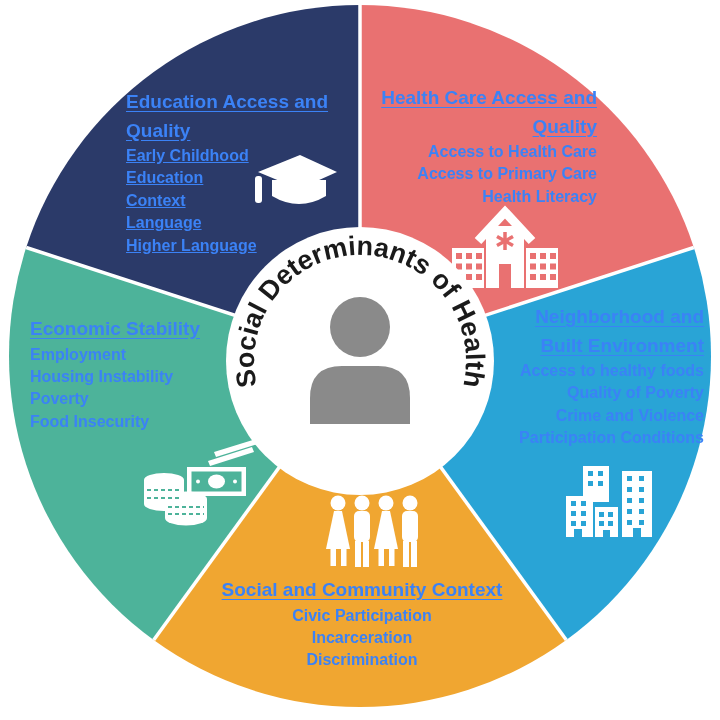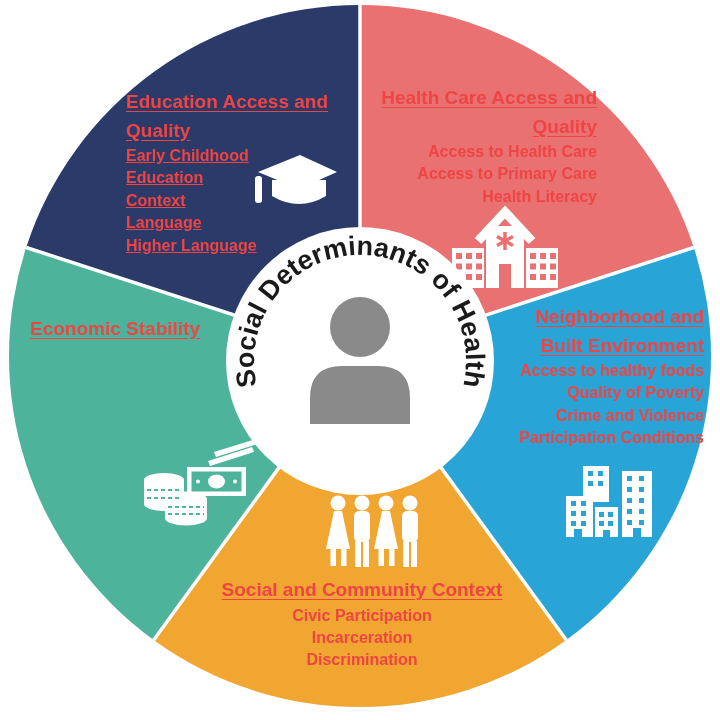--- a/index.html
+++ b/index.html
@@ -2,21 +2,21 @@
 <html><head>
 <meta charset="utf-8">
 <style>
   html,body{margin:0;padding:0;background:#ffffff;}
   .stage{
     position:relative;width:720px;height:720px;overflow:hidden;
     background:#ffffff;font-family:"Liberation Sans",sans-serif;
   }
   .stage svg.bg{position:absolute;left:0;top:0;}
   svg text{font-family:"Liberation Sans",sans-serif;}
-  .sec{position:absolute;color:#ef4444;}
+  .sec{position:absolute;color:#3b82f6;}
   .sec-title{
     font-size:19px;font-weight:bold;line-height:1.5;
     text-decoration:underline;text-underline-offset:3px;
   }
   .sec-item{font-size:16px;font-weight:bold;line-height:1.4;}
   .sec-edu{left:126px;top:88px;width:230px;text-align:left;}
   .sec-edu .sec-items{width:155px;text-decoration:underline;}
   .sec-health{right:123px;top:84px;width:245px;text-align:right;}
   .sec-neigh{right:16px;top:303px;width:232px;text-align:right;}
   .sec-neigh .sec-title{max-width:196px;margin-left:auto;}
@@ -207,15 +207,21 @@
     <div class="sec-title">Social and Community Context</div>
     <div class="sec-items">
       <div class="sec-item">Civic Participation</div>
       <div class="sec-item">Incarceration</div>
       <div class="sec-item">Discrimination</div>
     </div>
   </div>
 
   <div class="sec sec-econ">
     <div class="sec-title">Economic Stability</div>
+    <div class="sec-items">
+      <div class="sec-item">Employment</div>
+      <div class="sec-item">Housing Instability</div>
+      <div class="sec-item">Poverty</div>
+      <div class="sec-item">Food Insecurity</div>
+    </div>
   </div>
 
 </div>
 
 </body></html>

